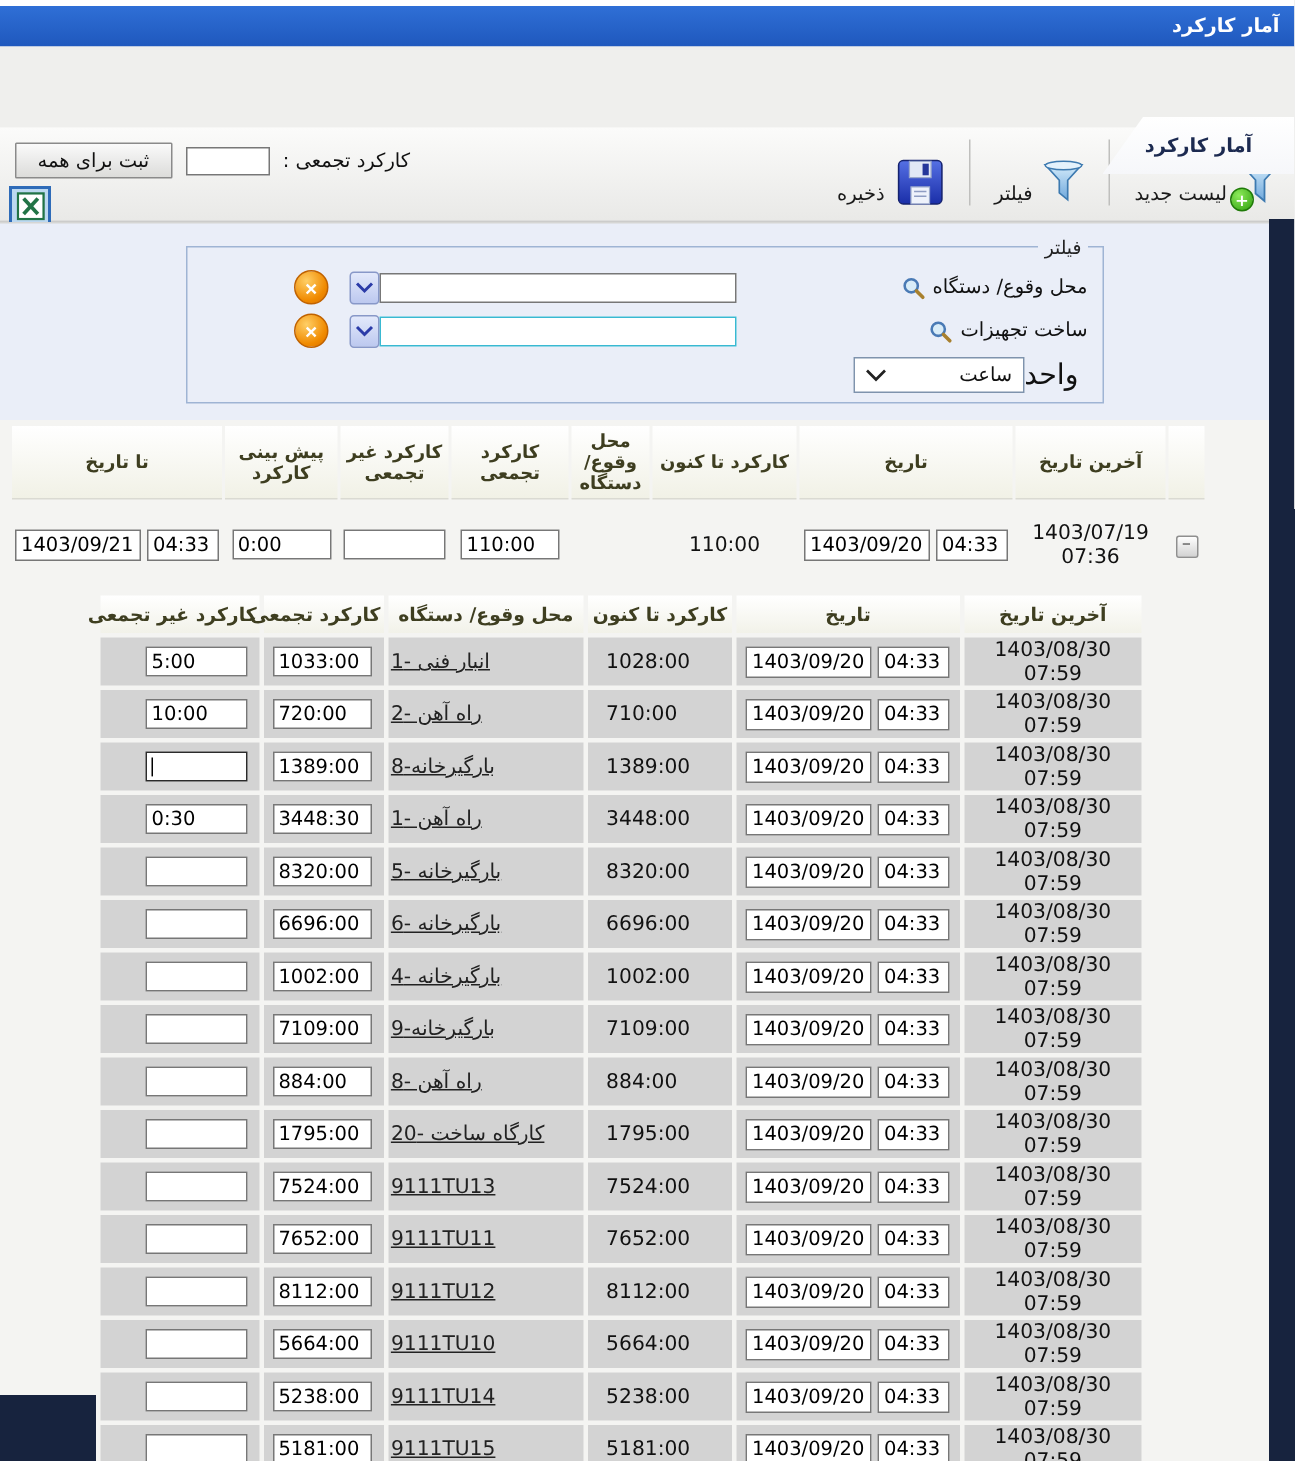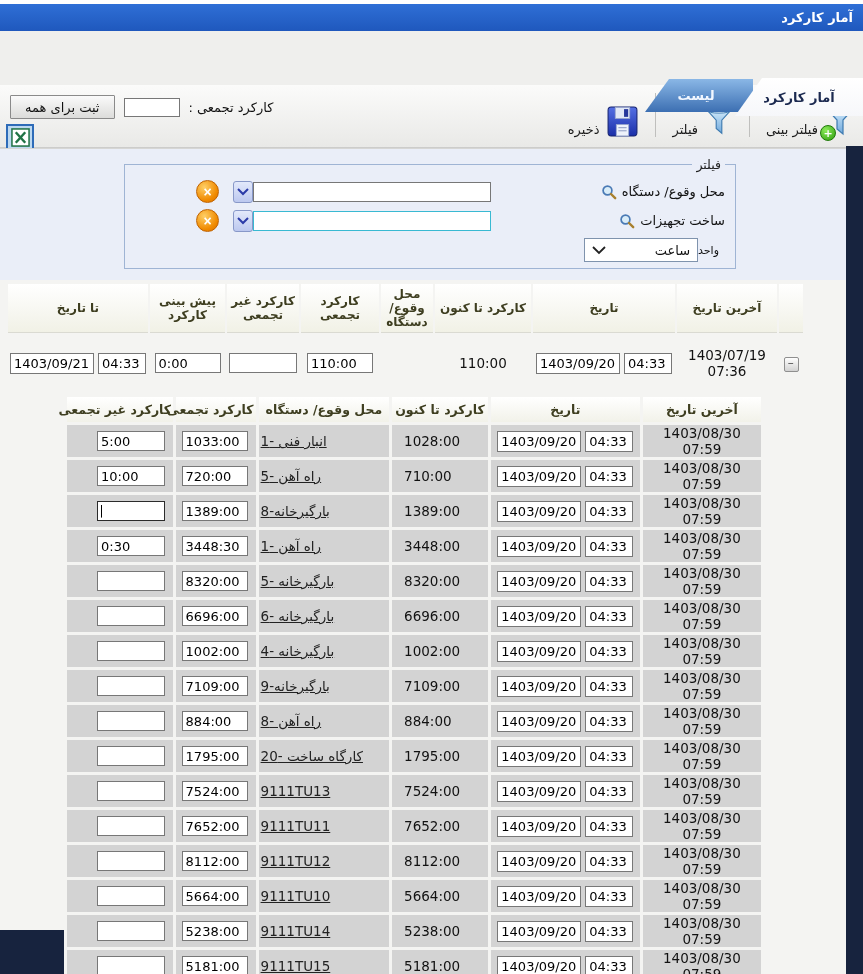--- a/index.html
+++ b/index.html
@@ -48,21 +48,21 @@
   .frow{display:flex;align-items:center;margin:6px 0;}
   .flabel{display:flex;align-items:center;gap:5px;font-size:13px;color:#111;width:152px;white-space:nowrap;}
   .ftext{width:238px;height:20px;margin-inline-end:82px;}
   .ftext.focus-cyan{border:1px solid #39b9d2;}
   .dd-btn{width:20px;height:22px;background:linear-gradient(#e3e9fb,#bcc8ef);border:1px solid #8898c8;border-radius:3px;
           display:inline-flex;align-items:center;justify-content:center;margin-inline-end:14px;padding:0;}
   .clear-btn{width:23px;height:23px;border-radius:50%;background:radial-gradient(circle at 35% 30%,#ffcf66,#f08a00 65%,#d86f00);
              border:1px solid #c06200;color:#fff;font-weight:bold;font-size:14px;line-height:1;
              display:inline-flex;align-items:center;justify-content:center;padding:0;}
   .unit-row{padding-inline-end:86px;}
-  .unit-label{font-size:11px;color:#111;margin-inline-start:6px;white-space:nowrap;}
+  .unit-label{font-size:19px;color:#111;margin-inline-start:6px;white-space:nowrap;}
   .unit-select{width:114px;height:24px;background:#fff;border:1px solid #7f93ad;display:inline-flex;align-items:center;
                justify-content:space-between;padding:0 7px;font-size:13px;color:#111;box-sizing:border-box;}
 
   
   input[type=text]{border:1px solid #777;background:#fff;font-family:"DejaVu Sans",sans-serif;font-size:13px;
                    padding:1px 3px;direction:ltr;text-align:left;box-sizing:border-box;}
   input.focused{border:1px solid #2b2b2b;background-image:linear-gradient(#000,#000);
                 background-size:1px 70%;background-position:3px center;background-repeat:no-repeat;}
   .in-date{width:84px;height:21px;}
   .in-time{width:48px;height:21px;}
@@ -98,23 +98,20 @@
 <body>
 
 <div id="page">
 
   <div class="top-white"></div>
   <div class="topbar">
     <span>آمار کارکرد</span>
   </div>
 
   <div class="tabstrip">
-    <div class="tab tab-list">
-      <span>لیست</span>
-    </div>
     <div class="tab tab-stats">
       <span>آمار کارکرد</span>
     </div>
   </div>
 
   <div class="toolbar">
     <div class="tools">
       <div class="tool">
         <span class="iconwrap">
           <svg width="30" height="34" viewBox="0 0 30 34">
@@ -122,21 +119,21 @@
                 <linearGradient id="fg1" x1="0" y1="0" x2="0" y2="1">
               <stop offset="0" stop-color="#d3ebfa"></stop>
                   <stop offset="1" stop-color="#6fa8dc"></stop>
                 </linearGradient>
               </defs>
             <path d="M2 4 H28 L18 15 V29 L12 24 V15 Z" fill="url(#fg1)" stroke="#3d7ab0" stroke-width="1.2"></path>
             <ellipse cx="15" cy="4.5" rx="13" ry="3" fill="#e4f2fc" stroke="#3d7ab0" stroke-width="1"></ellipse>
           </svg>
           <span class="plus-badge">+</span>
         </span>
-        <span class="lbl">فیلتر بینی</span>
+        <span class="lbl">لیست جدید</span>
       </div>
       <div class="vsep"></div>
       <div class="tool">
         <span class="iconwrap">
           <svg width="28" height="34" viewBox="0 0 30 34">
             <path d="M2 4 H28 L18 15 V29 L12 24 V15 Z" fill="url(#fg1)" stroke="#3d7ab0" stroke-width="1.2"></path>
             <ellipse cx="15" cy="4.5" rx="13" ry="3" fill="#e4f2fc" stroke="#3d7ab0" stroke-width="1"></ellipse>
           </svg>
         </span>
         <span class="lbl">فیلتر</span>
@@ -344,21 +341,21 @@
             <tr>
               <td class="c-last"><span>1403/08/30 07:59</span></td>
               <td class="c-date">
                 <span class="pair">
                 <input type="text" class="in-time" value="04:33" style="">
                 <input type="text" class="in-date" value="1403/09/20" style="">
               </span>
               </td>
               <td class="c-sofar"><span>710:00</span></td>
               <td class="c-device">
-                <a href="#">راه آهن -5</a>
+                <a href="#">راه آهن -2</a>
               </td>
               <td class="c-cum">
                 <input type="text" class="in-val" value="720:00" style="">
               </td>
               <td class="c-non">
                 <input type="text" class="in-val-wide" value="10:00" style="">
               </td>
             </tr>
 
             <tr>

